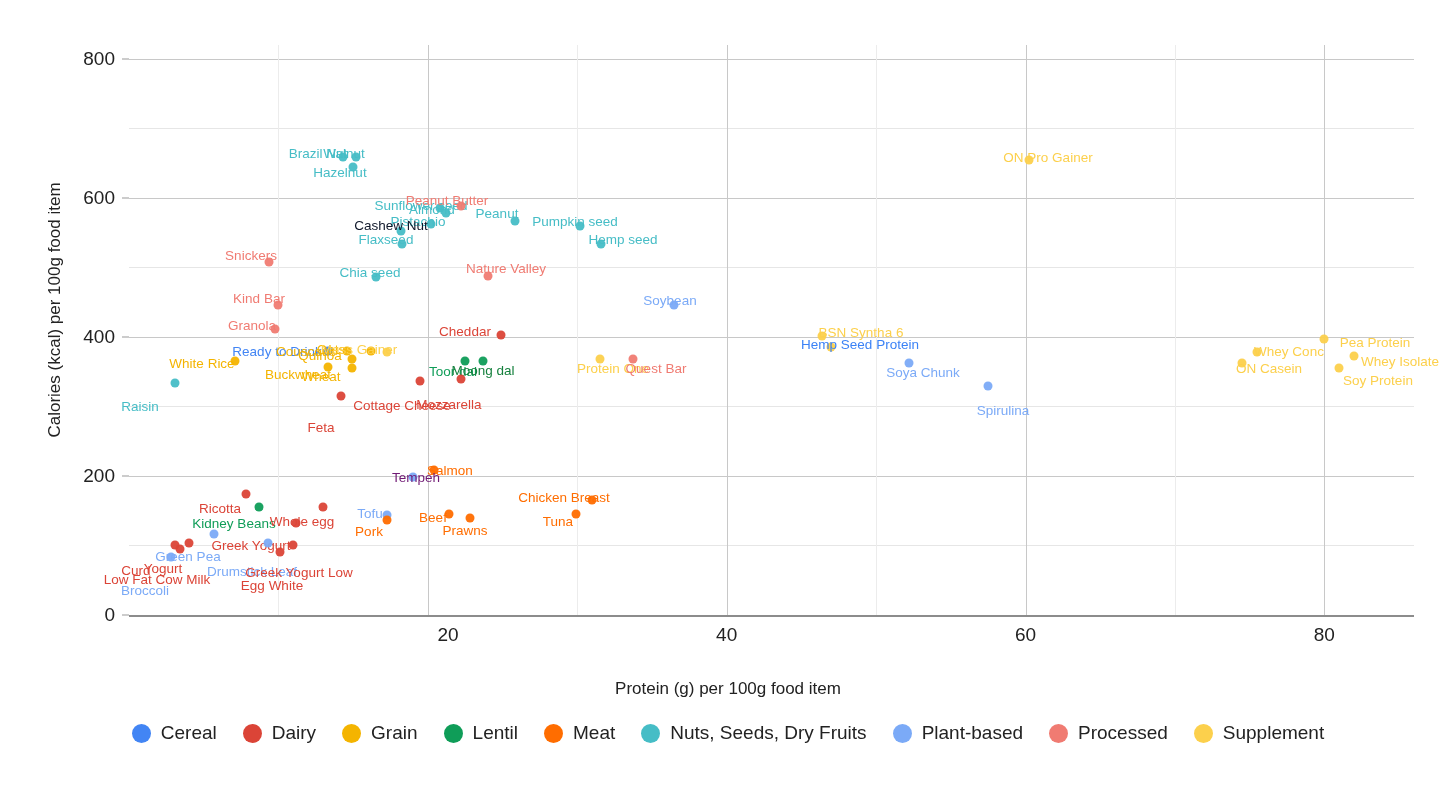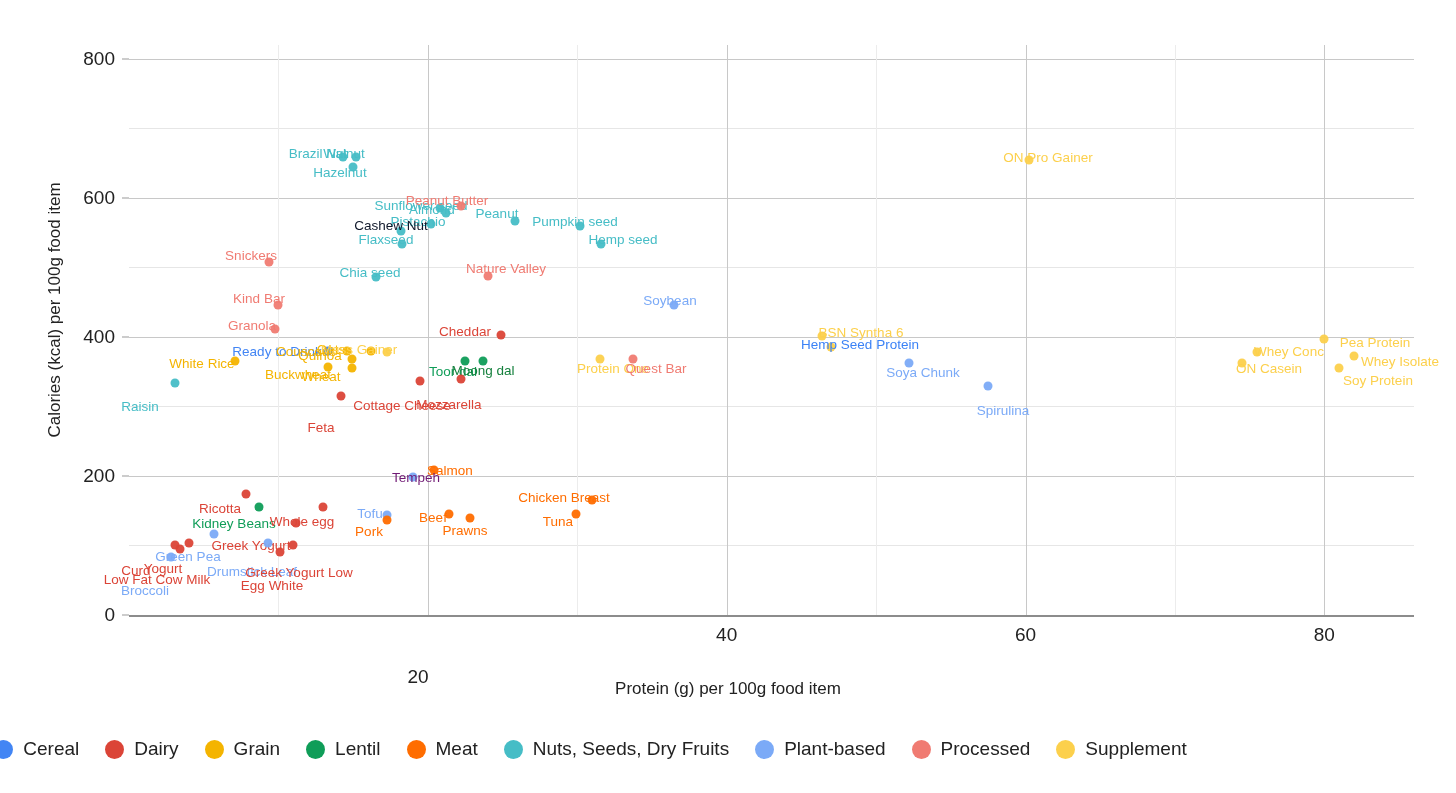--- a/index.html
+++ b/index.html
@@ -109,27 +109,26 @@
     white-space: nowrap;
     transform: translate(-50%, -50%);
     pointer-events: none;
   }
 
   
   #legend {
     position: absolute;
     left: 0;
     top: 722px;
-    width: 1181px;
+    width: 1456px;
     display: flex;
     justify-content: center;
     align-items: center;
     gap: 26px;
     flex-wrap: nowrap;
-    margin-top: 16px;
   }
   .legend-item {
     display: flex;
     align-items: center;
     gap: 10px;
     white-space: nowrap;
   }
   .legend-dot {
     width: 19px; height: 19px;
     border-radius: 50%;
@@ -303,21 +302,21 @@
       <div class="ytick" style="top: 475.976px;">200</div>
       <div class="ytick-mark" style="top: 475.976px;"></div>
       <div class="ytick" style="top: 336.951px;">400</div>
       <div class="ytick-mark" style="top: 336.951px;"></div>
       <div class="ytick" style="top: 197.927px;">600</div>
       <div class="ytick-mark" style="top: 197.927px;"></div>
       <div class="ytick" style="top: 58.9024px;">800</div>
       <div class="ytick-mark" style="top: 58.9024px;"></div>
     </div>
   <div id="xtick-layer">
-      <div class="xtick" style="left: 418px; margin-top: 42px;">20</div>
+      <div class="xtick" style="left: 448px;">20</div>
       <div class="xtick" style="left: 726.674px;">40</div>
       <div class="xtick" style="left: 1025.51px;">60</div>
       <div class="xtick" style="left: 1324.35px;">80</div>
     </div>
 
   <div id="ylabel">Calories (kcal) per 100g food item</div>
   <div id="xlabel">Protein (g) per 100g food item</div>
 
   <div id="legend">
       <div class="legend-item">

